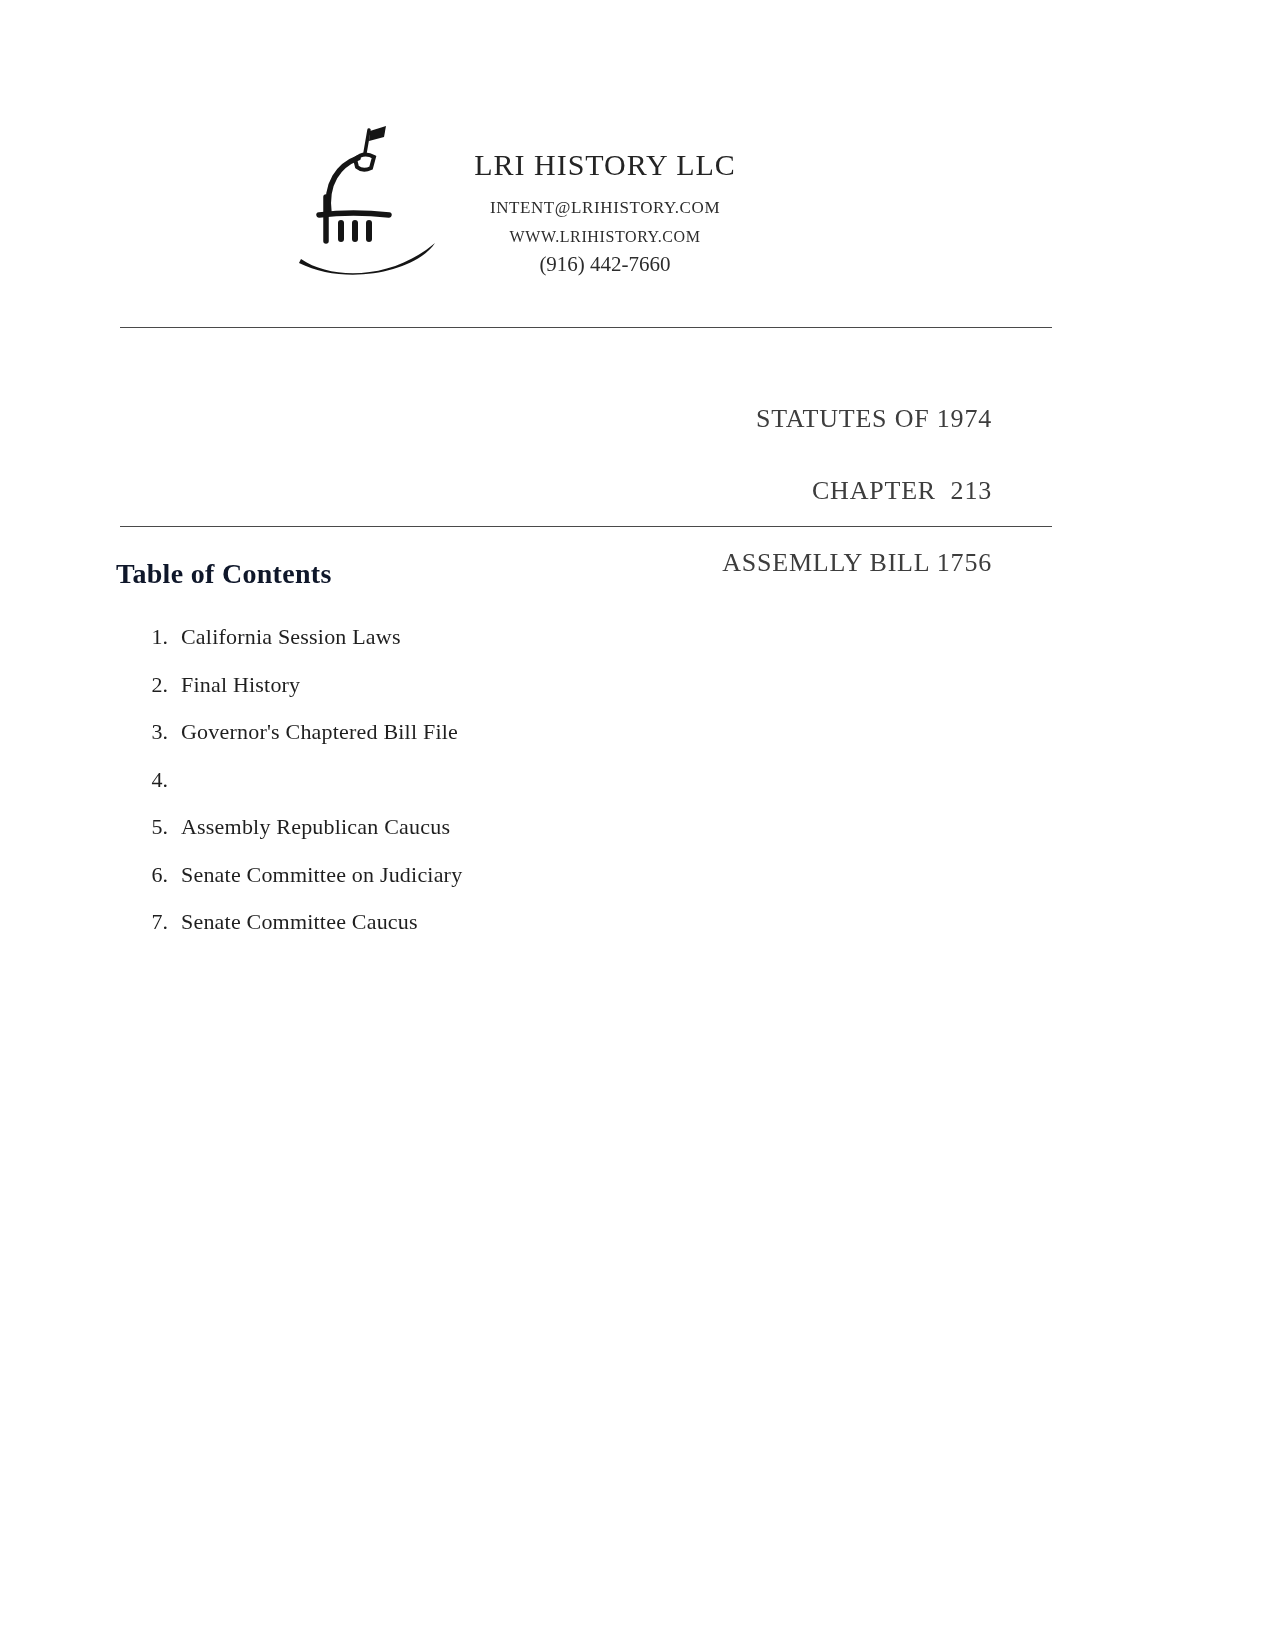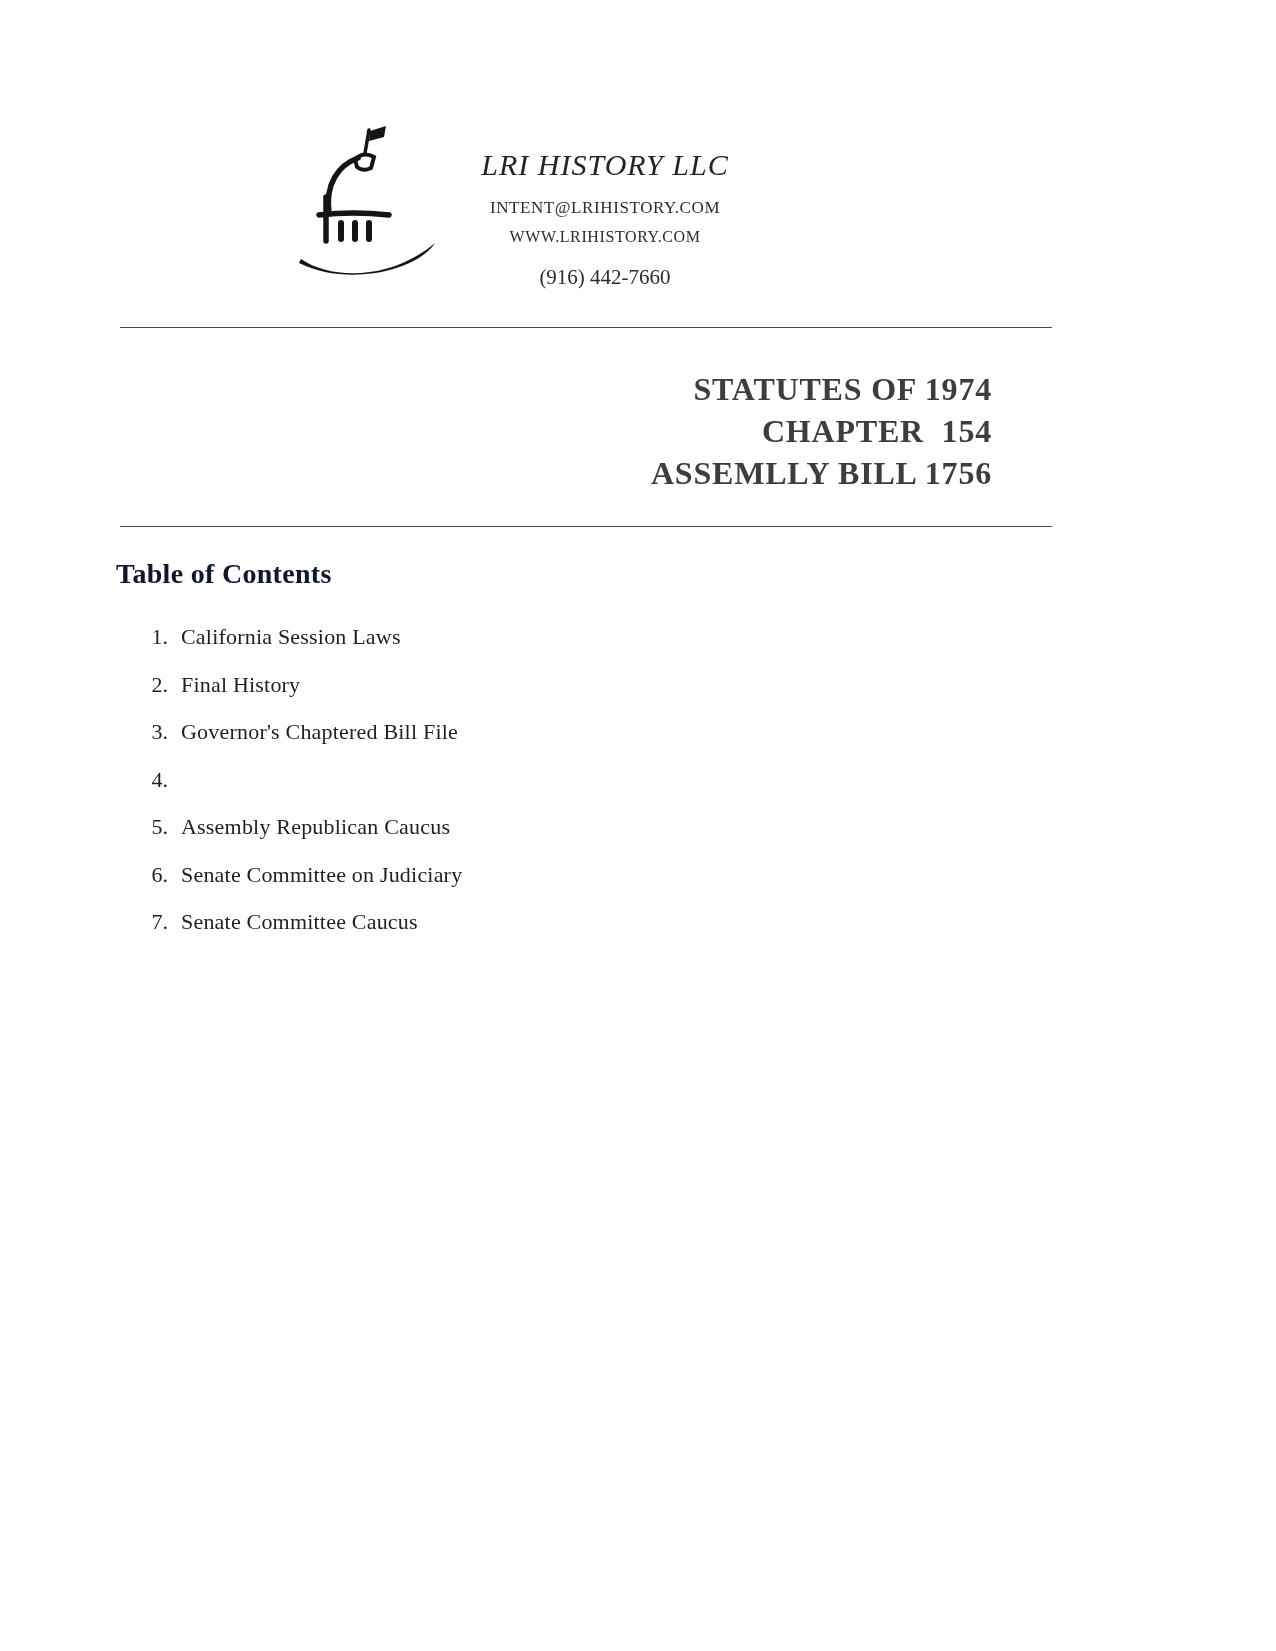--- a/index.html
+++ b/index.html
@@ -30,35 +30,34 @@
     top: 148px;
     width: 300px;
     text-align: center;
   }
   .company {
     font-size: 30px;
     letter-spacing: 1px;
     color: #242424;
     margin-bottom: 16px;
     white-space: nowrap;
-    font-style: italic;
   }
   .email {
     font-size: 17px;
     letter-spacing: 0.6px;
     color: #2c2c2c;
     margin-bottom: 10px;
     white-space: nowrap;
     margin-top: 12px;
   }
   .website {
     font-size: 16px;
     letter-spacing: 0.6px;
     color: #2c2c2c;
-    margin-bottom: 19px;
+    margin-bottom: 6px;
     white-space: nowrap;
   }
   .phone {
     font-size: 21px;
     color: #2c2c2c;
     white-space: nowrap;
   }
 
   
   .rule {
@@ -73,25 +72,26 @@
 
   
   .statutes {
     position: absolute;
     top: 368px;
     right: 284px;
     text-align: right;
     color: #3d3d3d;
   }
   .statute-line {
-    font-size: 32px;
-    font-weight: bold;
+    font-size: 26px;
+    font-weight: normal;
     letter-spacing: 0.8px;
     line-height: 42px;
     white-space: pre;
+    margin-top: 30px;
   }
 
   
   .toc-title {
     position: absolute;
     left: 116px;
     top: 558px;
     font-size: 28px;
     font-weight: bold;
     color: #0f172a;
@@ -153,21 +153,21 @@
       <div class="email">INTENT@LRIHISTORY.COM</div>
       <div class="website">WWW.LRIHISTORY.COM</div>
       <div class="phone">(916) 442-7660</div>
     </div>
   </header>
 
   <hr class="rule rule-top">
 
   <div class="statutes">
     <div class="statute-line">STATUTES OF 1974</div>
-    <div class="statute-line">CHAPTER  154</div>
+    <div class="statute-line">CHAPTER  213</div>
     <div class="statute-line">ASSEMLLY BILL 1756</div>
   </div>
 
   <hr class="rule rule-bottom">
 
   <h1 class="toc-title">Table of Contents</h1>
 
   <ol class="toc-list">
     <li class="toc-item">
       <span class="toc-num">1.</span>

